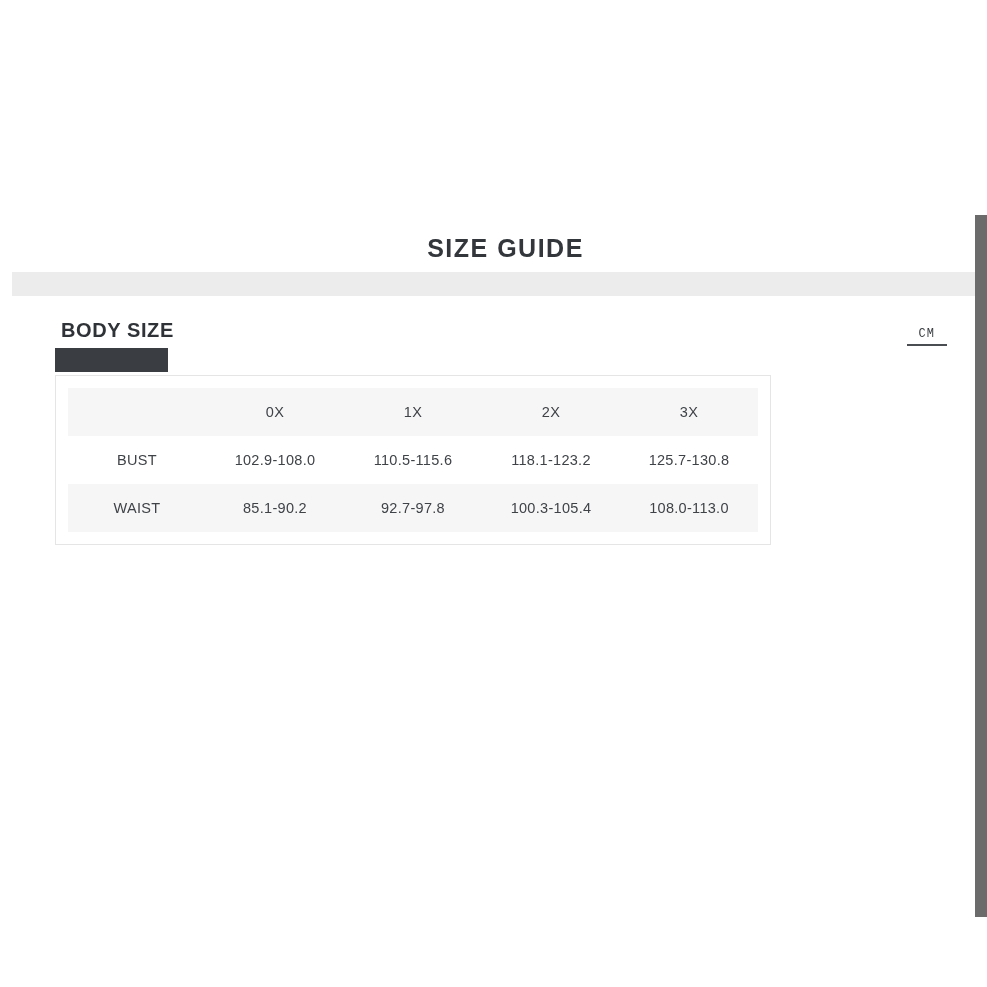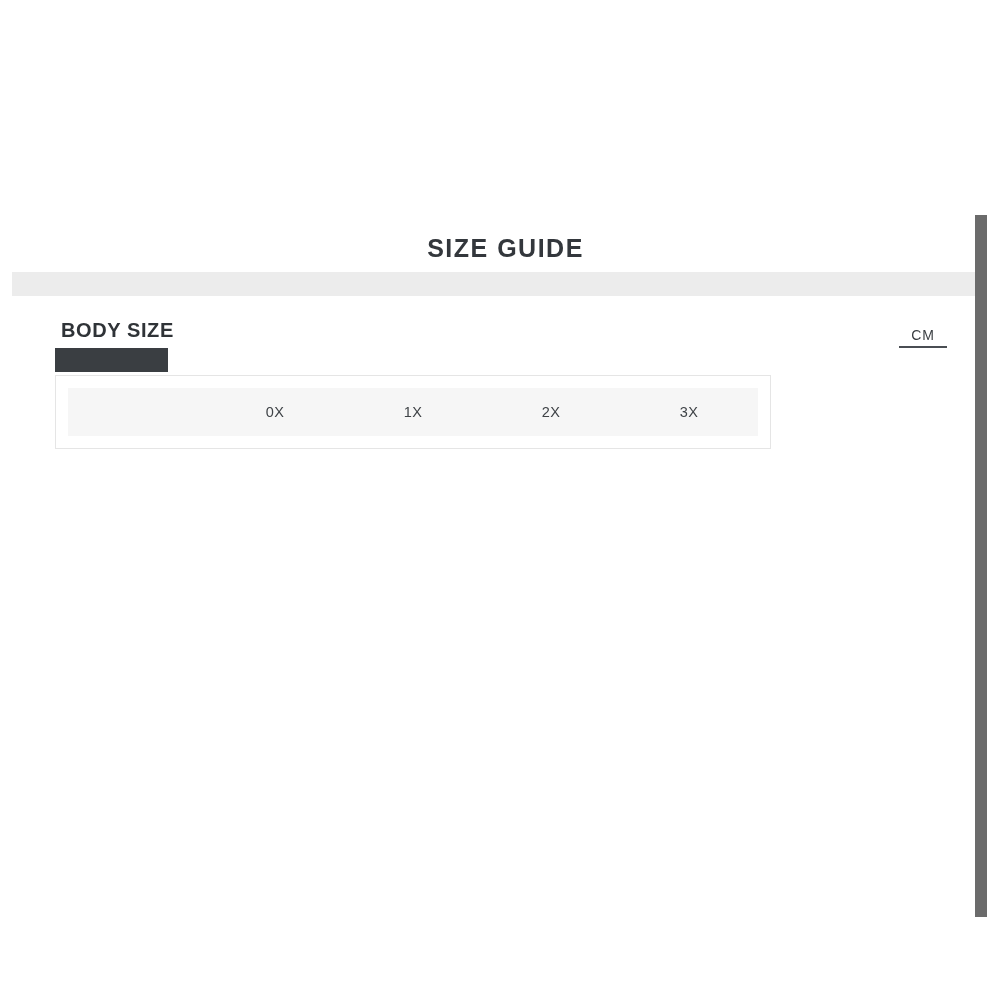--- a/index.html
+++ b/index.html
@@ -40,28 +40,28 @@
   .section-heading-underline {
     position: absolute;
     top: 336px; left: 43px;
     width: 113px; height: 3px;
     background: #3a3e42;
   }
 
   .unit-link {
     position: absolute;
     top: 303px; right: 52px;
-    font-size: 14px;
+    font-size: 12px;
     letter-spacing: 1px;
     color: #3a3e42;
     padding-bottom: 3px;
     border-bottom: 2px solid #4a4e53;
     cursor: pointer;
     background: none;
-    font-family: Liberation Sans, sans-serif;
+    font-family: Liberation Mono, monospace;
   }
 
   .size-table-wrap {
     position: absolute;
     top: 363px; left: 43px;
     width: 716px;
     border: 1px solid #e5e5e5;
     background: #ffffff;
   }
   table.size-table {
@@ -106,19 +106,33 @@
       <thead>
         <tr class="alt">
           <th></th>
           <th>0X</th>
           <th>1X</th>
           <th>2X</th>
           <th>3X</th>
         </tr>
       </thead>
       <tbody>
+        <tr>
+          <td>BUST</td>
+          <td>102.9-108.0</td>
+          <td>110.5-115.6</td>
+          <td>118.1-123.2</td>
+          <td>125.7-130.8</td>
+        </tr>
+        <tr class="alt">
+          <td>WAIST</td>
+          <td>85.1-90.2</td>
+          <td>92.7-97.8</td>
+          <td>100.3-105.4</td>
+          <td>108.0-113.0</td>
+        </tr>
       </tbody>
     </table>
   </div>
 
   <div class="scrollbar-thumb"></div>
 
 </div>
 
 </body></html>

